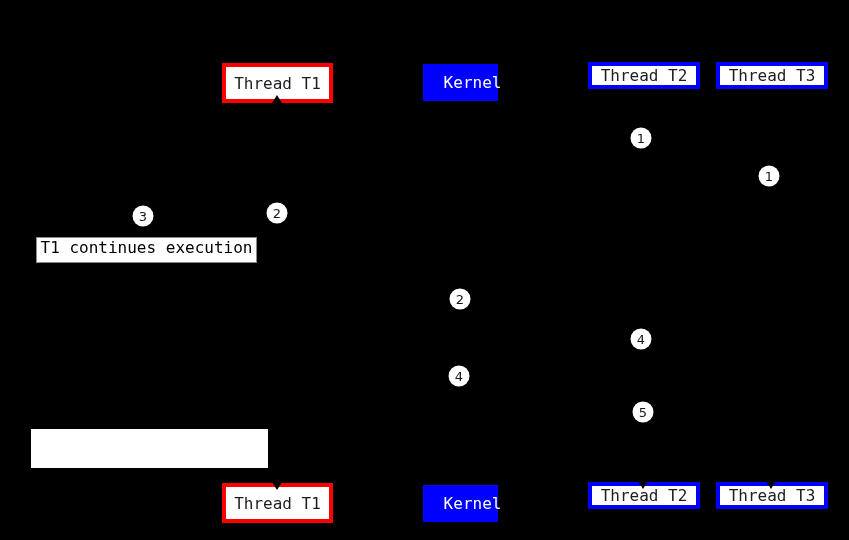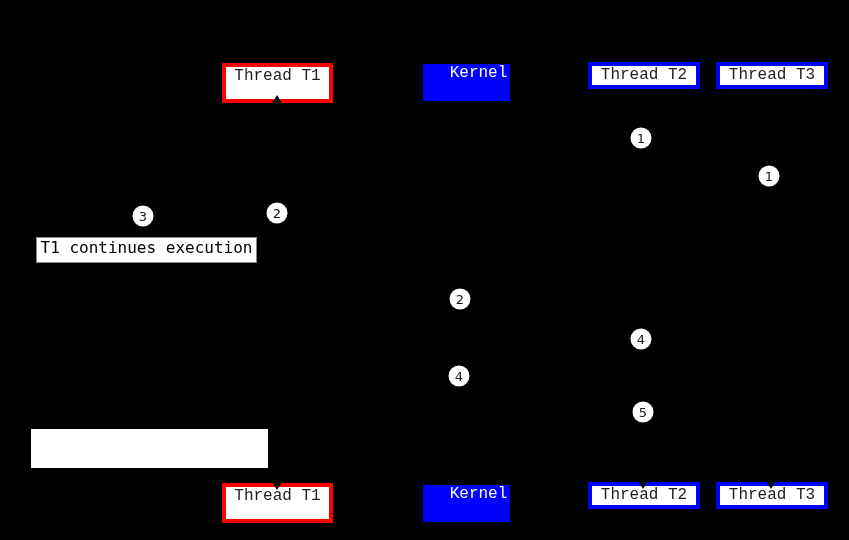--- a/index.html
+++ b/index.html
@@ -19,34 +19,33 @@
     position: relative;
     width: 849px;
     height: 540px;
     background: var(--bg);
     overflow: hidden;
     font-family: "DejaVu Sans Mono", "Liberation Mono", monospace;
   }
   .lane-box {
     position: absolute;
     display: flex;
-    align-items: flex-start;
+    align-items: center;
     justify-content: center;
     background: var(--box-bg);
     color: var(--box-text);
     font-size: 16px;
     white-space: nowrap;
-    font-family: Liberation Mono, monospace;
   }
   .t1 { border: 4px solid var(--red); width: 111px; height: 40px; }
   .t23 { border: 4px solid var(--blue); width: 112px; height: 27px; }
   .kernel {
     background: var(--blue);
     color: var(--kernel-text);
-    width: 87px; height: 37px; padding-left: 24px;
+    width: 75px; height: 37px; padding-left: 24px;
   }
   
   .pos-t1-top { left: 222px; top: 63px; }
   .pos-kernel-top { left: 423px; top: 64px; }
   .pos-t2-top { left: 588px; top: 62px; }
   .pos-t3-top { left: 716px; top: 62px; }
   
   .pos-t1-bot { left: 222px; top: 483px; }
   .pos-kernel-bot { left: 423px; top: 485px; }
   .pos-t2-bot { left: 588px; top: 482px; }

